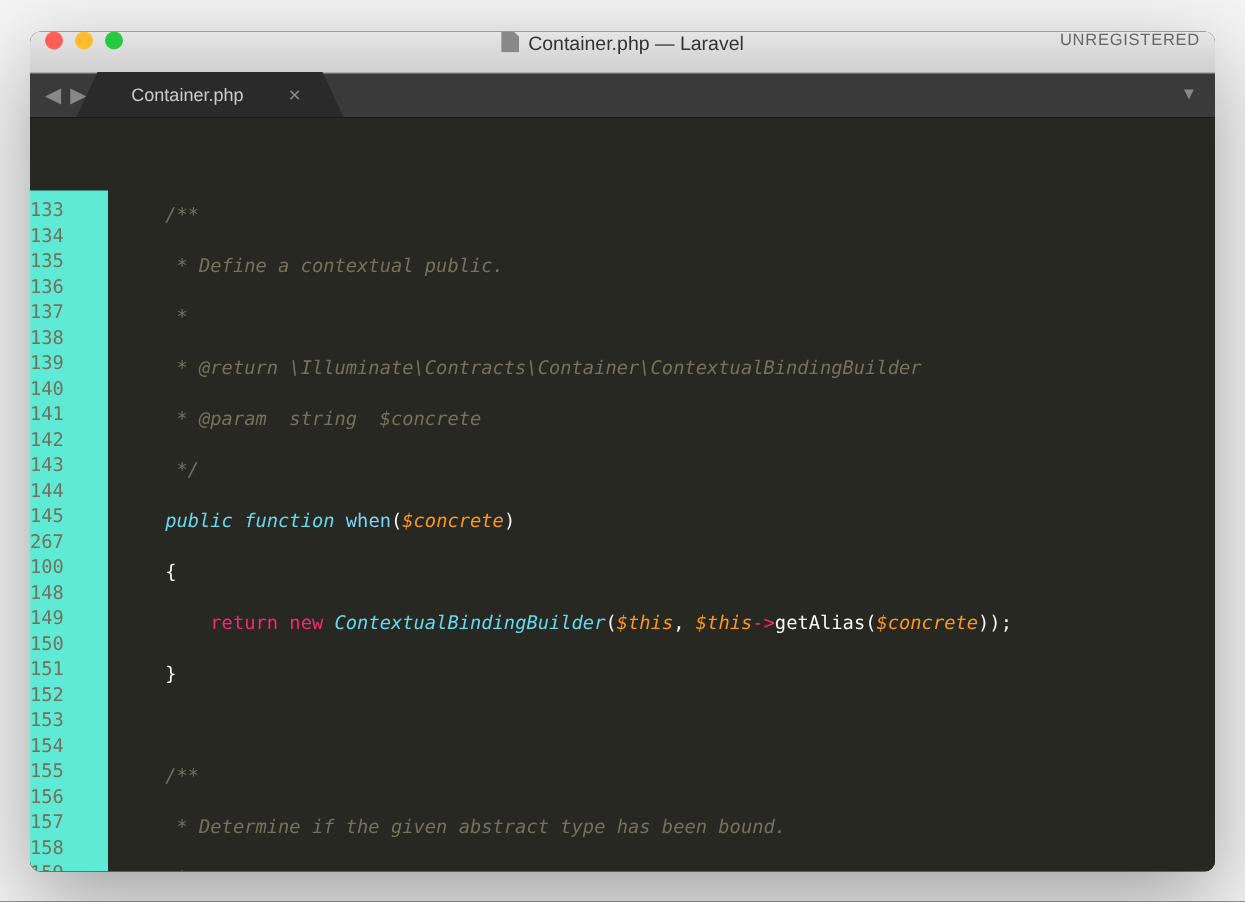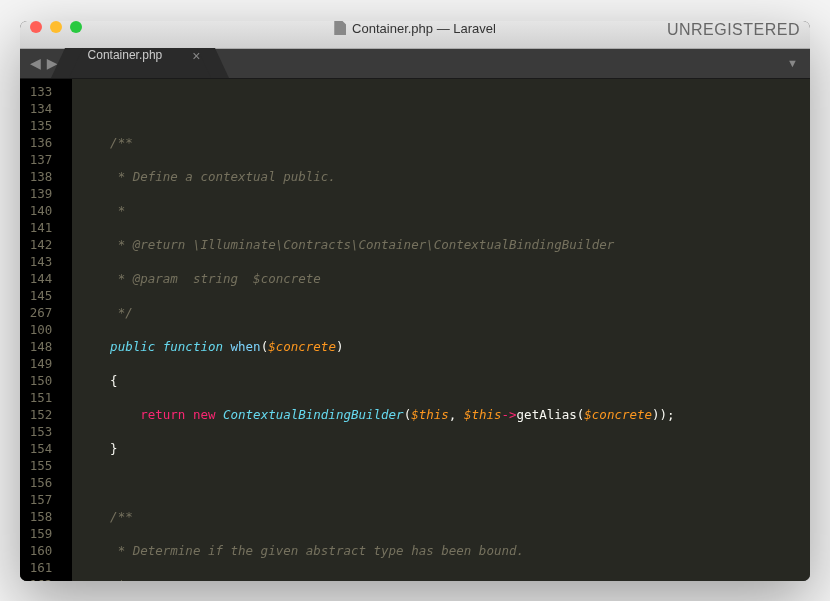--- a/index.html
+++ b/index.html
@@ -45,21 +45,21 @@
       gap: 6px;
     }
     .title-icon {
       width: 12px; height: 14px;
       background: #888;
       display: inline-block;
       clip-path: polygon(0 0, 70% 0, 100% 25%, 100% 100%, 0 100%);
     }
     .unregistered {
       margin-left: auto;
-      font-size: 16px;
+      font-size: 11px;
       color: #666;
       letter-spacing: 0.5px;
     }
     .toolbar {
       height: 30px;
       background: #3a3a3a;
       display: flex;
       align-items: center;
       border-bottom: 1px solid #1a1a1a;
     }
@@ -68,20 +68,21 @@
       padding: 0 10px;
       gap: 6px;
       color: #888;
       font-size: 14px;
     }
     .tab {
       height: 30px;
       background: #2a2a2a;
       padding: 0 12px 0 20px;
       display: flex;
+      align-items: center;
       gap: 30px;
       font-size: 12px;
       color: #ccc;
       position: relative;
     }
     .tab::before, .tab::after {
       content: '';
       position: absolute;
       top: 0;
       width: 18px;
@@ -102,25 +103,26 @@
       flex: 1;
       display: flex;
       background: #272822;
       font-family: 'Menlo', 'Consolas', monospace;
       font-size: 12.5px;
       line-height: 17px;
       overflow: hidden;
     }
     .gutter {
       width: 52px;
-      background: #000000;
-      text-align: center;
+      background: #5eead4;
+      text-align: left;
       padding: 4px 10px 0 0;
       color: #75715e;
       user-select: none;
+      margin-top: 48px;
     }
     .gutter div { height: 17px; }
     .code {
       flex: 1;
       padding: 4px 0 0 8px;
       color: #f8f8f2;
       white-space: pre;
       position: relative;
     }
     .code-line { height: 17px; }

